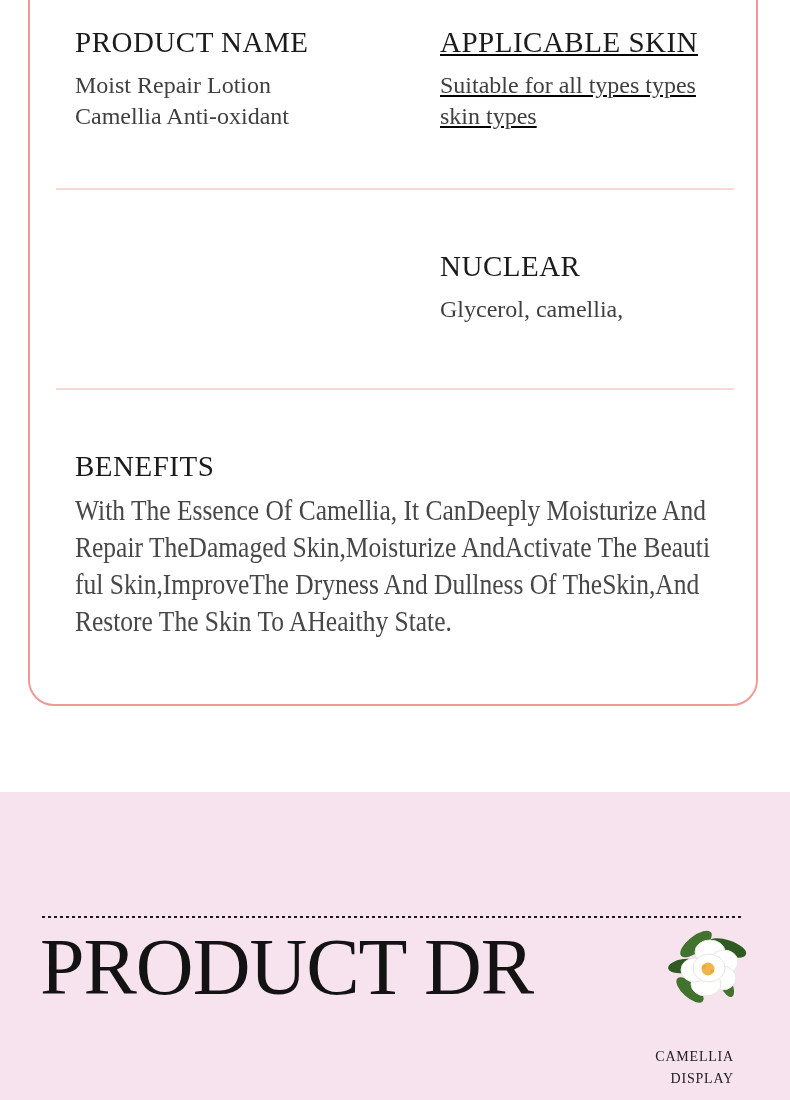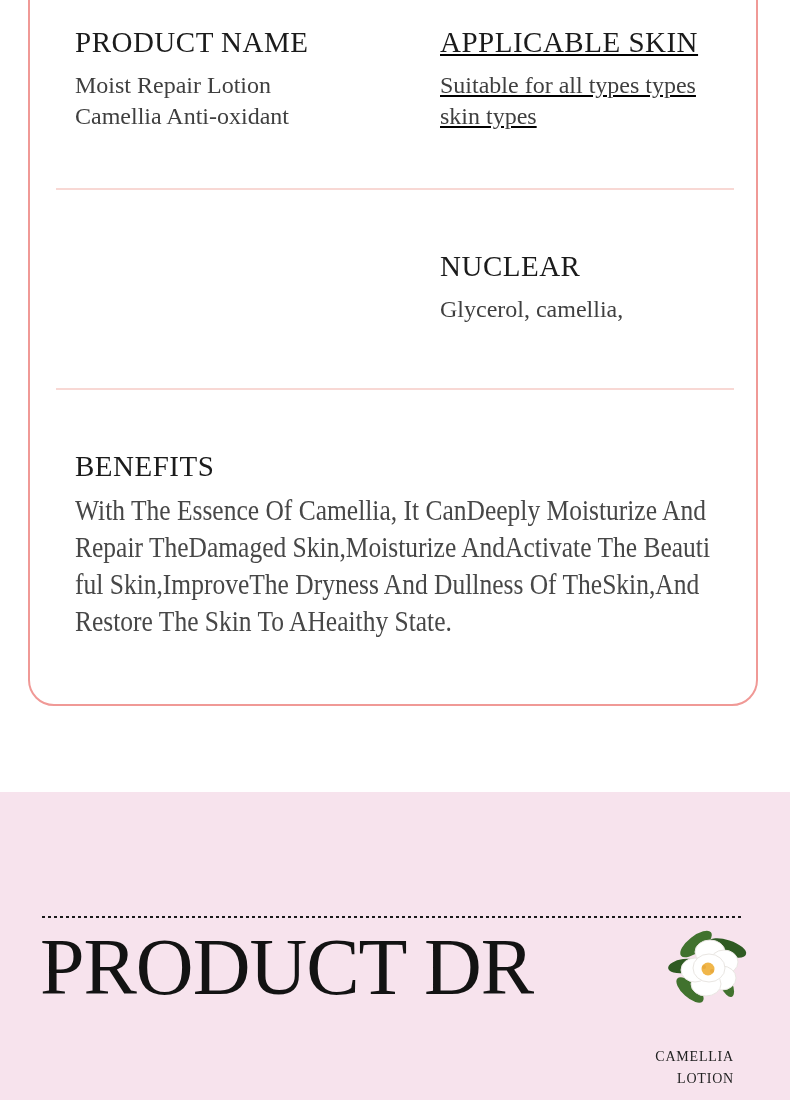--- a/index.html
+++ b/index.html
@@ -171,17 +171,17 @@
         <ellipse cx="45" cy="44" rx="16" ry="14" fill="var(--flower-petal)"></ellipse>
       </g>
 
       <circle cx="44" cy="45" r="6.5" fill="var(--flower-center)"></circle>
       <circle cx="40" cy="43" r="2" fill="#e8a93d"></circle>
       <circle cx="48" cy="47" r="2" fill="#e8a93d"></circle>
     </svg>
 
     <div class="brand">
       <div>CAMELLIA</div>
-      <div>LOTION</div>
+      <div>DISPLAY</div>
     </div>
   </div>
 
 </div>
 
 </body></html>

